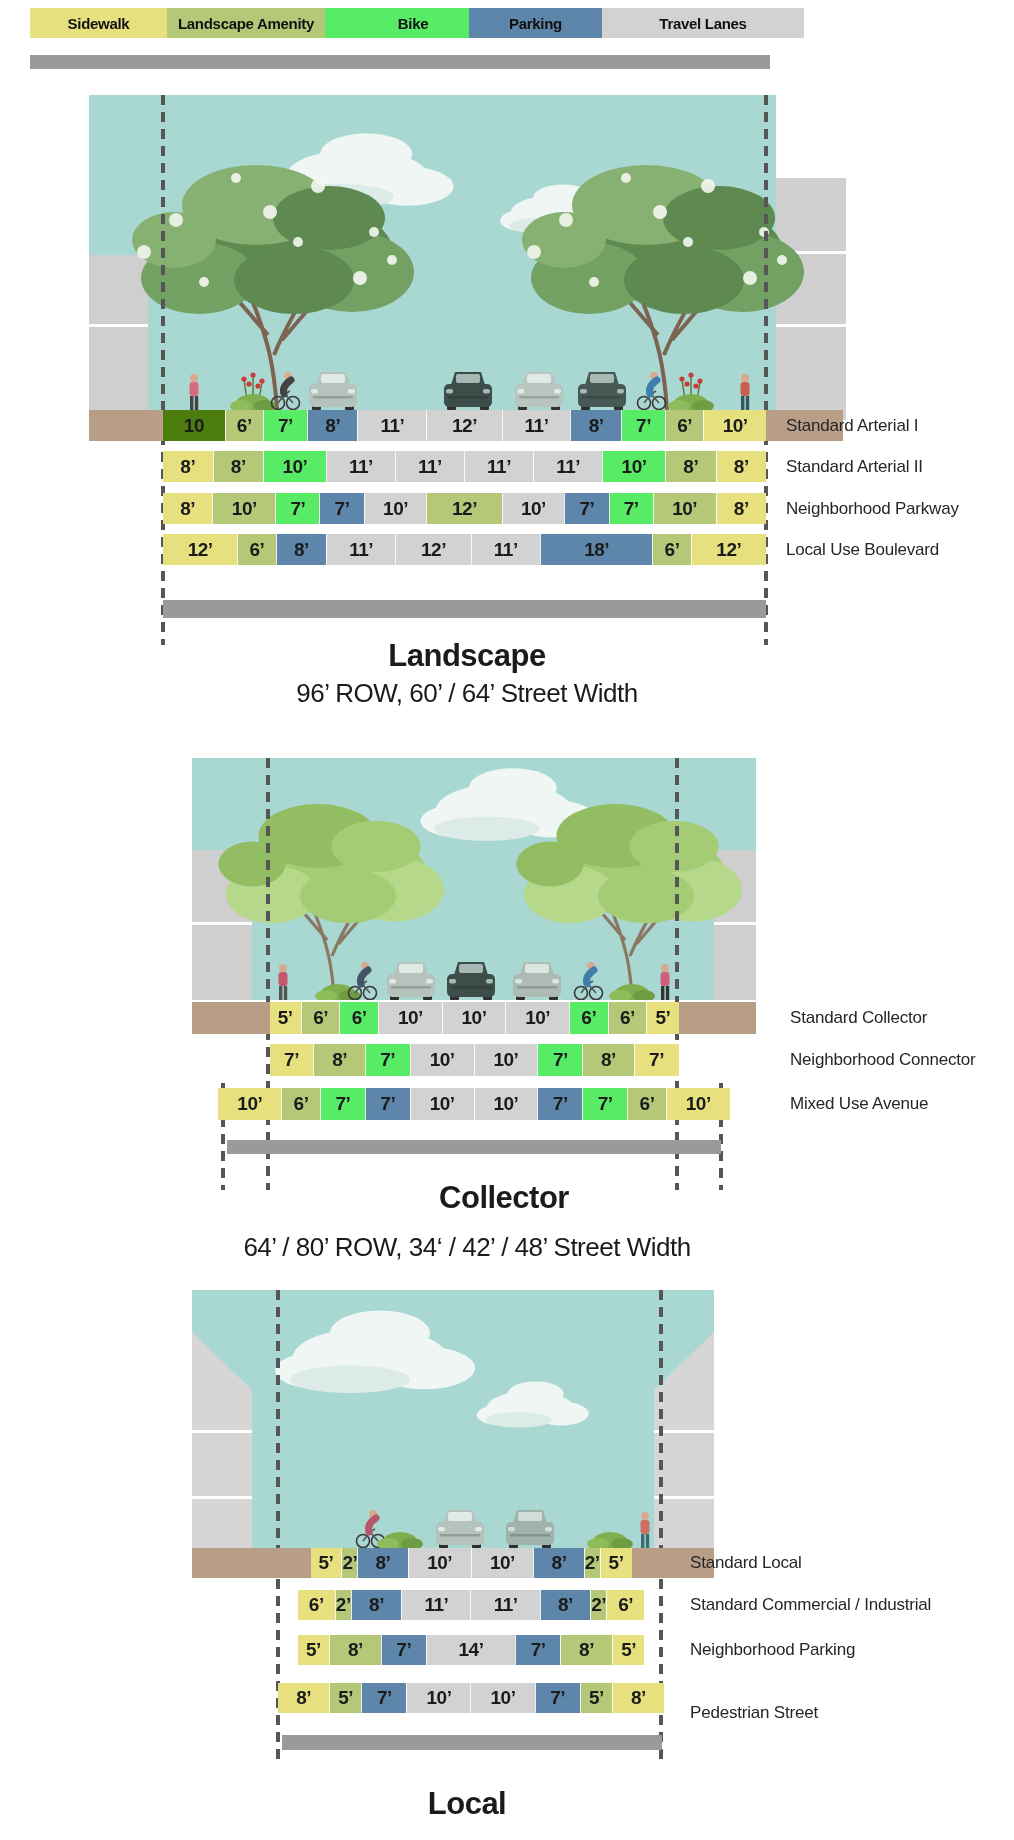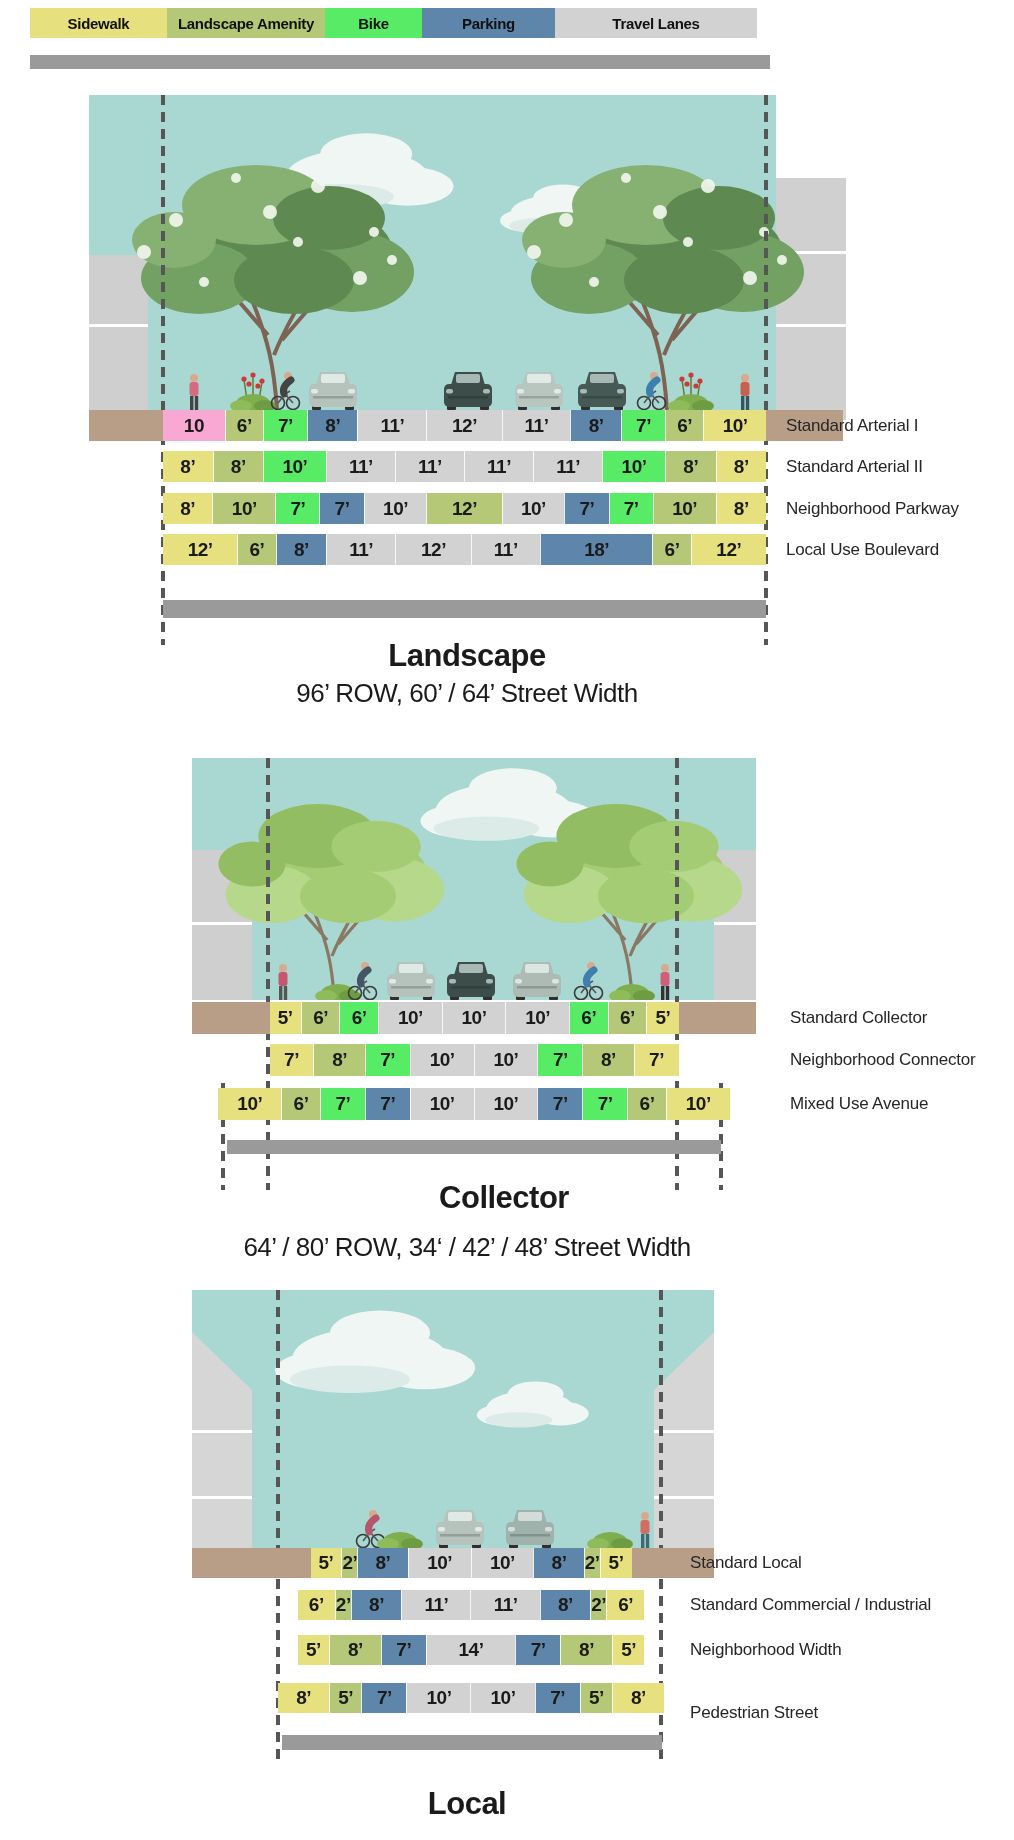--- a/index.html
+++ b/index.html
@@ -42,21 +42,21 @@
   .t-local{top:1786px;}
 </style>
 </head>
 <body>
 
 <div id="canvas">
 
   <div id="legend">
       <div class="legend-item" style="width: 137px; background: rgb(230, 225, 126);">Sidewalk</div>
       <div class="legend-item" style="width: 158px; background: rgb(180, 200, 120);">Landscape Amenity</div>
-      <div class="legend-item" style="width: 97px; background: rgb(88, 235, 102);">Bike</div>
+      <div class="legend-item" style="width: 112px; background: rgb(88, 235, 102); padding-left: 32px;">Bike</div>
       <div class="legend-item" style="width: 133px; background: rgb(93, 134, 170);">Parking</div>
       <div class="legend-item" style="width: 202px; background: rgb(210, 210, 210);">Travel Lanes</div>
     </div>
 
   <div class="rowbar"></div>
 
   <div class="scene" id="scene-0" style="left:89px;top:95px;width:757px;height:325px">
       <svg width="757" height="325" viewBox="0 0 757 325" xmlns="http://www.w3.org/2000/svg">
         <rect x="0" y="0" width="687" height="325" fill="#a9d8d3"></rect>
         <g>
@@ -416,21 +416,21 @@
   <div class="sec-sub s-collector">64’ / 80’  ROW, 34‘ / 42’ / 48’ Street Width</div>
   <div class="sec-title t-local">Local</div>
 
 <div class="dash" style="left: 161px; top: 95px; height: 550px;"></div>
     <div class="dash" style="left: 764px; top: 95px; height: 550px;"></div>
     <div class="roadbar" style="left: 163px; top: 600px; width: 603px; height: 18px;"></div>
     <div class="street-row" style="left: 163.012px; top: 410px; width: 602.976px; height: 31px;">
       <div class="flank" style="left: -74px; width: 74px; background: rgb(185, 158, 135);"></div>
       <div class="flank" style="left: 603px; width: 77px; background: rgb(185, 158, 135);"></div>
       <div class="cells">
-        <div class="cell" style="flex-grow: 10; flex-basis: 0px; background: #f9a8d4;">10</div>
+        <div class="cell" style="flex-grow: 10; flex-basis: 0px; background: #4d7c0f;">10</div>
         <div class="cell" style="flex-grow: 6; flex-basis: 0px; background: rgb(180, 200, 120);">6’</div>
         <div class="cell" style="flex-grow: 7; flex-basis: 0px; background: rgb(88, 235, 102);">7’</div>
         <div class="cell" style="flex-grow: 8; flex-basis: 0px; background: rgb(93, 134, 170);">8’</div>
         <div class="cell" style="flex-grow: 11; flex-basis: 0px; background: rgb(210, 210, 210);">11’</div>
         <div class="cell" style="flex-grow: 12; flex-basis: 0px; background: rgb(210, 210, 210);">12’</div>
         <div class="cell" style="flex-grow: 11; flex-basis: 0px; background: rgb(210, 210, 210);">11’</div>
         <div class="cell" style="flex-grow: 8; flex-basis: 0px; background: rgb(93, 134, 170);">8’</div>
         <div class="cell" style="flex-grow: 7; flex-basis: 0px; background: rgb(88, 235, 102);">7’</div>
         <div class="cell" style="flex-grow: 6; flex-basis: 0px; background: rgb(180, 200, 120);">6’</div>
         <div class="cell" style="flex-grow: 10; flex-basis: 0px; background: rgb(230, 225, 126);">10’</div>
@@ -566,21 +566,21 @@
       <div class="cells">
         <div class="cell" style="flex-grow: 5; flex-basis: 0px; background: rgb(230, 225, 126);">5’</div>
         <div class="cell" style="flex-grow: 8; flex-basis: 0px; background: rgb(180, 200, 120);">8’</div>
         <div class="cell" style="flex-grow: 7; flex-basis: 0px; background: rgb(93, 134, 170);">7’</div>
         <div class="cell" style="flex-grow: 14; flex-basis: 0px; background: rgb(210, 210, 210);">14’</div>
         <div class="cell" style="flex-grow: 7; flex-basis: 0px; background: rgb(93, 134, 170);">7’</div>
         <div class="cell" style="flex-grow: 8; flex-basis: 0px; background: rgb(180, 200, 120);">8’</div>
         <div class="cell" style="flex-grow: 5; flex-basis: 0px; background: rgb(230, 225, 126);">5’</div>
       </div>
     </div>
-    <div class="row-label-right" style="left: 690px; top: 1640px;">Neighborhood Width</div>
+    <div class="row-label-right" style="left: 690px; top: 1640px;">Neighborhood Parking</div>
     <div class="street-row" style="left: 278.4px; top: 1683px; width: 385.2px; height: 30px;">
       <div class="cells">
         <div class="cell" style="flex-grow: 8; flex-basis: 0px; background: rgb(230, 225, 126);">8’</div>
         <div class="cell" style="flex-grow: 5; flex-basis: 0px; background: rgb(180, 200, 120);">5’</div>
         <div class="cell" style="flex-grow: 7; flex-basis: 0px; background: rgb(93, 134, 170);">7’</div>
         <div class="cell" style="flex-grow: 10; flex-basis: 0px; background: rgb(210, 210, 210);">10’</div>
         <div class="cell" style="flex-grow: 10; flex-basis: 0px; background: rgb(210, 210, 210);">10’</div>
         <div class="cell" style="flex-grow: 7; flex-basis: 0px; background: rgb(93, 134, 170);">7’</div>
         <div class="cell" style="flex-grow: 5; flex-basis: 0px; background: rgb(180, 200, 120);">5’</div>
         <div class="cell" style="flex-grow: 8; flex-basis: 0px; background: rgb(230, 225, 126);">8’</div>

